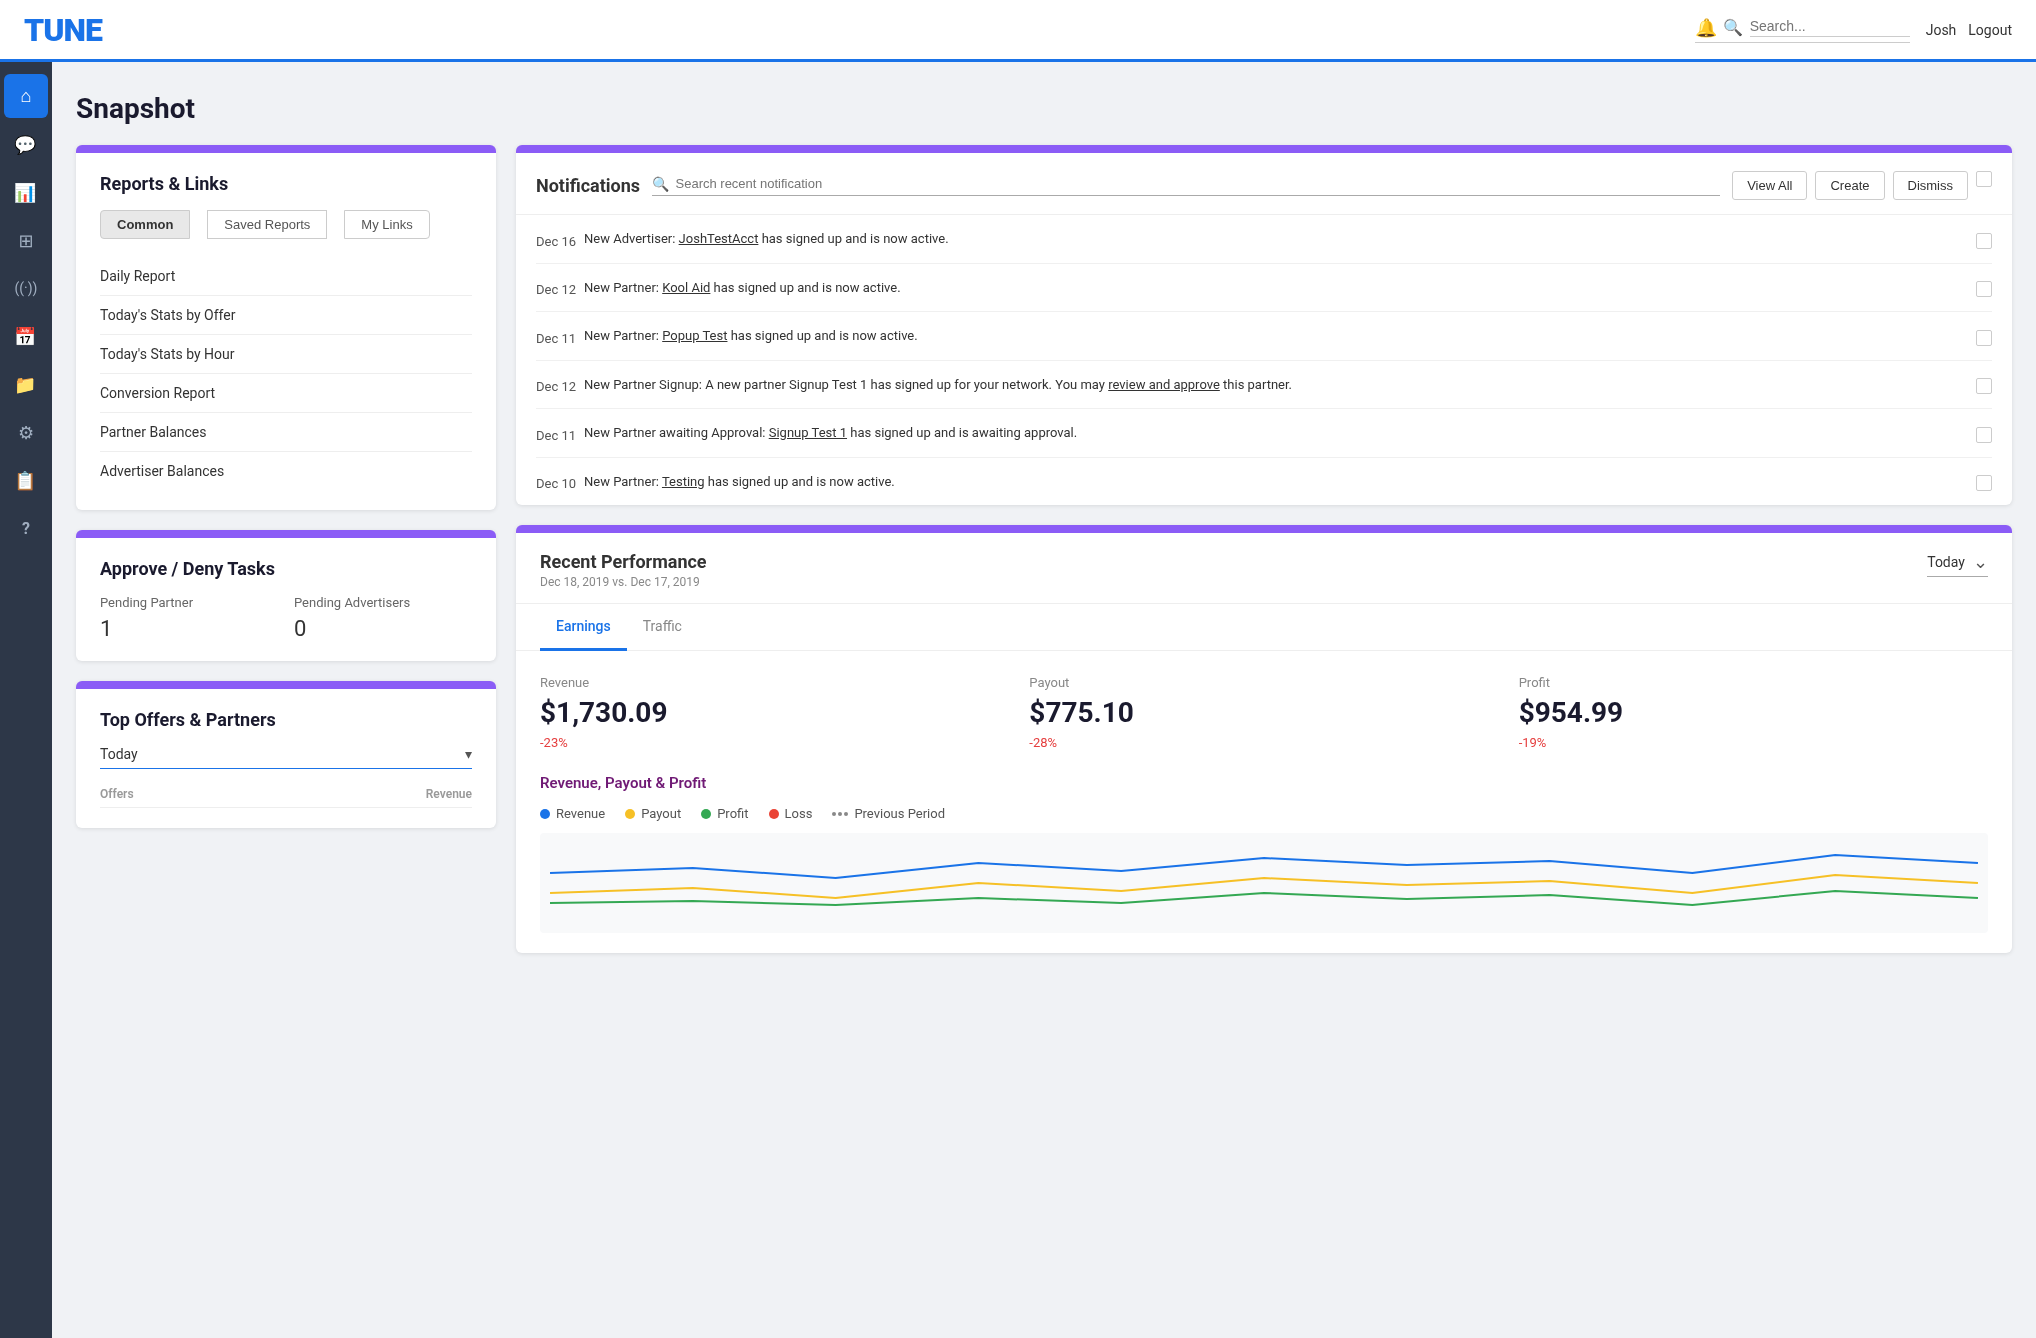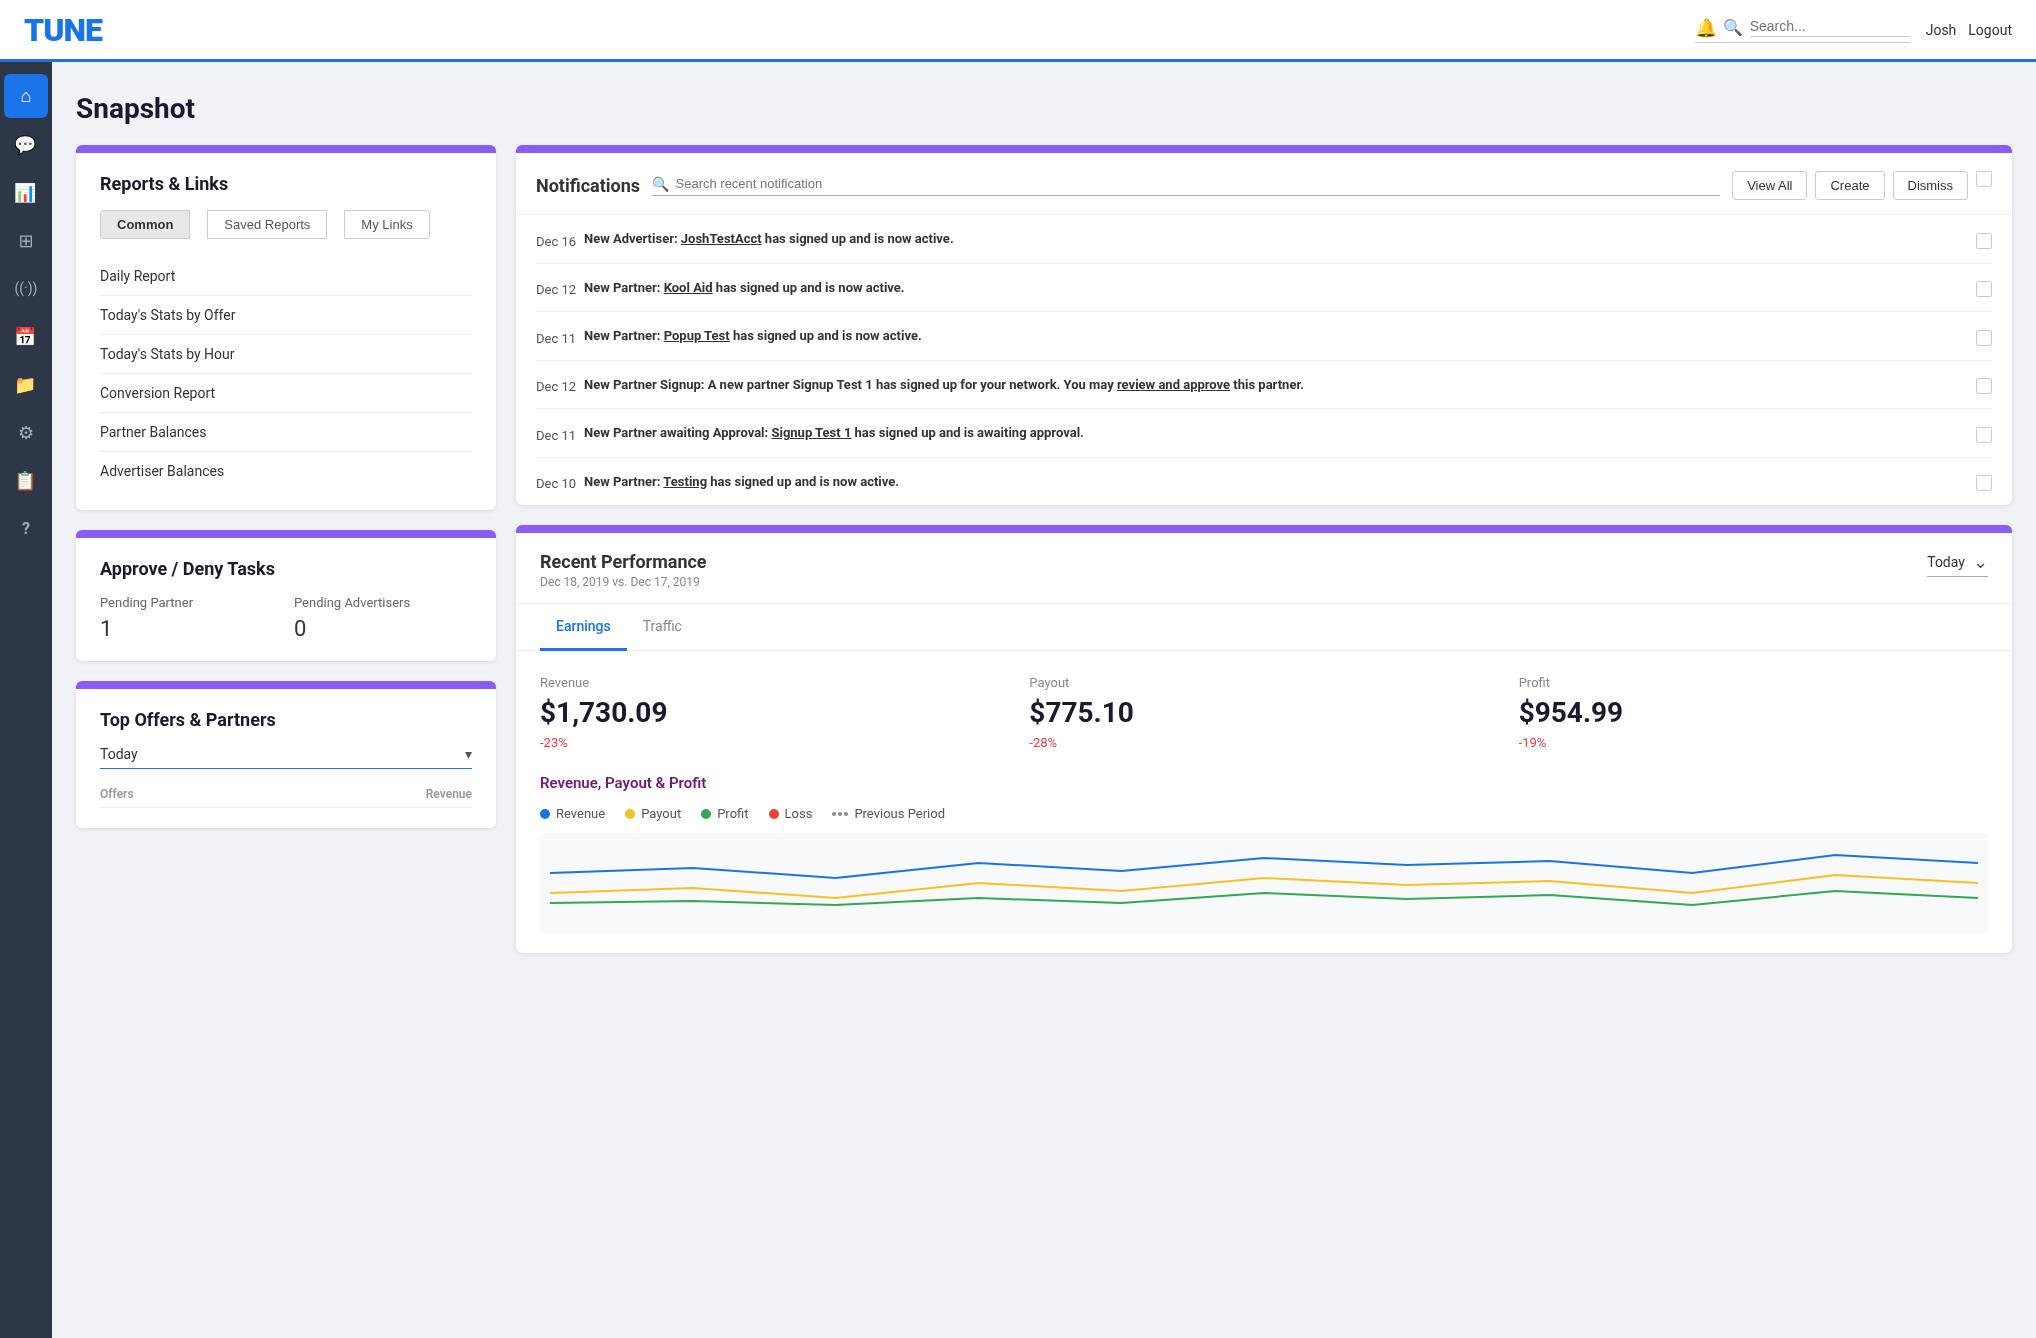--- a/index.html
+++ b/index.html
@@ -194,21 +194,21 @@
       padding: 14px 0;
       border-bottom: 1px solid #f0f0f0;
     }
     .notif-row:last-child { border-bottom: none; }
     .notif-date {
       font-size: 13px;
       color: #555;
       min-width: 48px;
       padding-top: 2px;
     }
-    .notif-text { font-size: 13px; color: #333; flex: 1; line-height: 1.5; font-weight: bold; }
+    .notif-text { font-size: 13px; color: #333; flex: 1; line-height: 1.5; }
     .notif-text u { text-decoration: underline; }
     .notif-check { width: 16px; height: 16px; border: 1px solid #ccc; border-radius: 2px; flex-shrink: 0; margin-top: 2px; }
 
     
     .approve-grid {
       display: grid;
       grid-template-columns: 1fr 1fr;
       gap: 16px;
       margin-top: 4px;
     }

